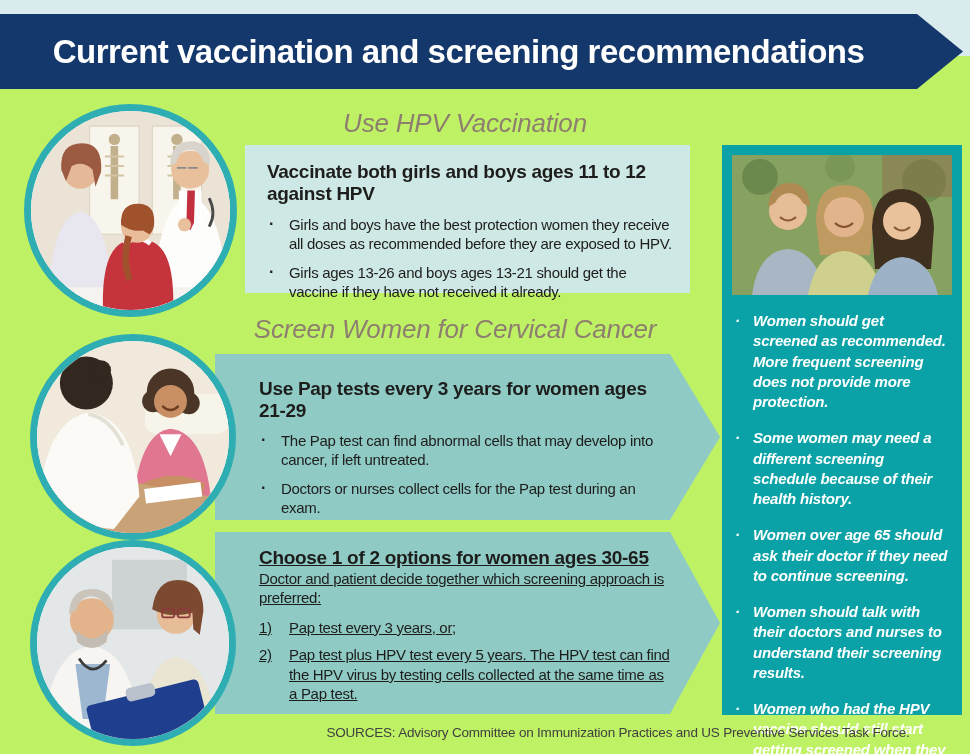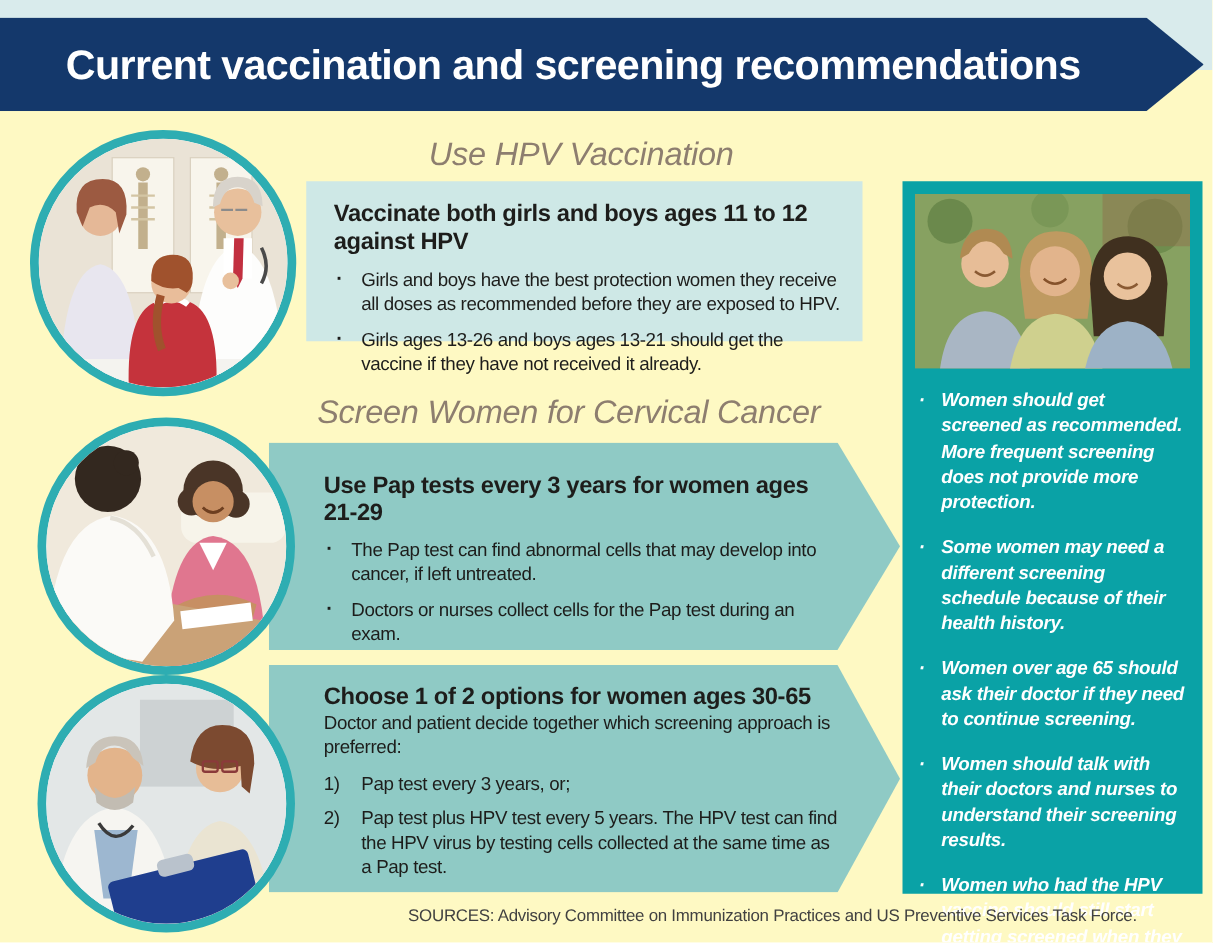--- a/index.html
+++ b/index.html
@@ -1,19 +1,19 @@
 <!DOCTYPE html>
 <html><head>
 <meta charset="utf-8">
 <style>
   * { margin:0; padding:0; box-sizing:border-box; }
   html,body { background:#ffffff; }
   body { font-family:"Liberation Sans", sans-serif; }
   .canvas {
-    position:relative; width:970px; height:754px; background:#fef9c3;
+    position:relative; width:970px; height:754px; background:#bef264;
     overflow:hidden;
   }
   
   .top-strip { position:absolute; left:0; top:0; width:970px; height:56px; background:#d9ebec; }
   .banner {
     position:absolute; left:0; top:14px; width:963px; height:75px; background:#14386b;
     clip-path:polygon(0 0, calc(100% - 46px) 0, 100% 50%, calc(100% - 46px) 100%, 0 100%);
     display:flex; align-items:center; justify-content:center;
   }
   .banner-title {
@@ -25,31 +25,31 @@
     position:absolute; font-style:italic; font-size:26px; color:#8d7e6f;
     text-align:center; letter-spacing:-0.2px;
   }
   .heading-hpv { left:245px; top:108px; width:440px; }
   .heading-screen { left:215px; top:314px; width:480px; }
   
   .box { position:absolute; color:#1d1d1b; }
   .box-title { font-weight:bold; font-size:19px; letter-spacing:-0.3px; line-height:1.15; }
   .box-text, .bullet-text, .opt-text { font-size:15px; letter-spacing:-0.3px; line-height:1.3; }
   .box1 {
-    left:245px; top:145px; width:445px; height:128px; background:#cee8e6;
+    left:245px; top:145px; width:445px; height:148px; background:#cee8e6;
     padding:16px 16px 0 22px;
   }
   .box1 .box-title { margin-bottom:10px; }
   .arrow-box {
     background:#8fcac5;
     clip-path:polygon(0 0, 455px 0, 100% 50%, 455px 100%, 0 100%);
   }
   .box2 { left:215px; top:354px; width:505px; height:166px; padding:24px 60px 0 44px; }
   .box2 .box-title { margin-bottom:9px; }
-  .box3 { left:215px; top:532px; width:505px; height:182px; padding:15px 50px 16px 44px; }
+  .box3 { left:215px; top:532px; width:505px; height:182px; padding:15px 50px 16px 44px;text-decoration:underline; }
   .bullet-row { display:flex; margin-bottom:9px; }
   .bullet-row::before {
     content:"·"; font-weight:bold; width:20px; flex:0 0 20px; text-align:left;
     padding-left:2px; color:#1d1d1b;
   }
   .opt-row { display:flex; margin-bottom:8px; }
   .opt-num { flex:0 0 30px; font-size:15px; letter-spacing:-0.3px; line-height:1.3; }
   .box3 .intro { margin-bottom:10px; }
   
   .circle-photo {

